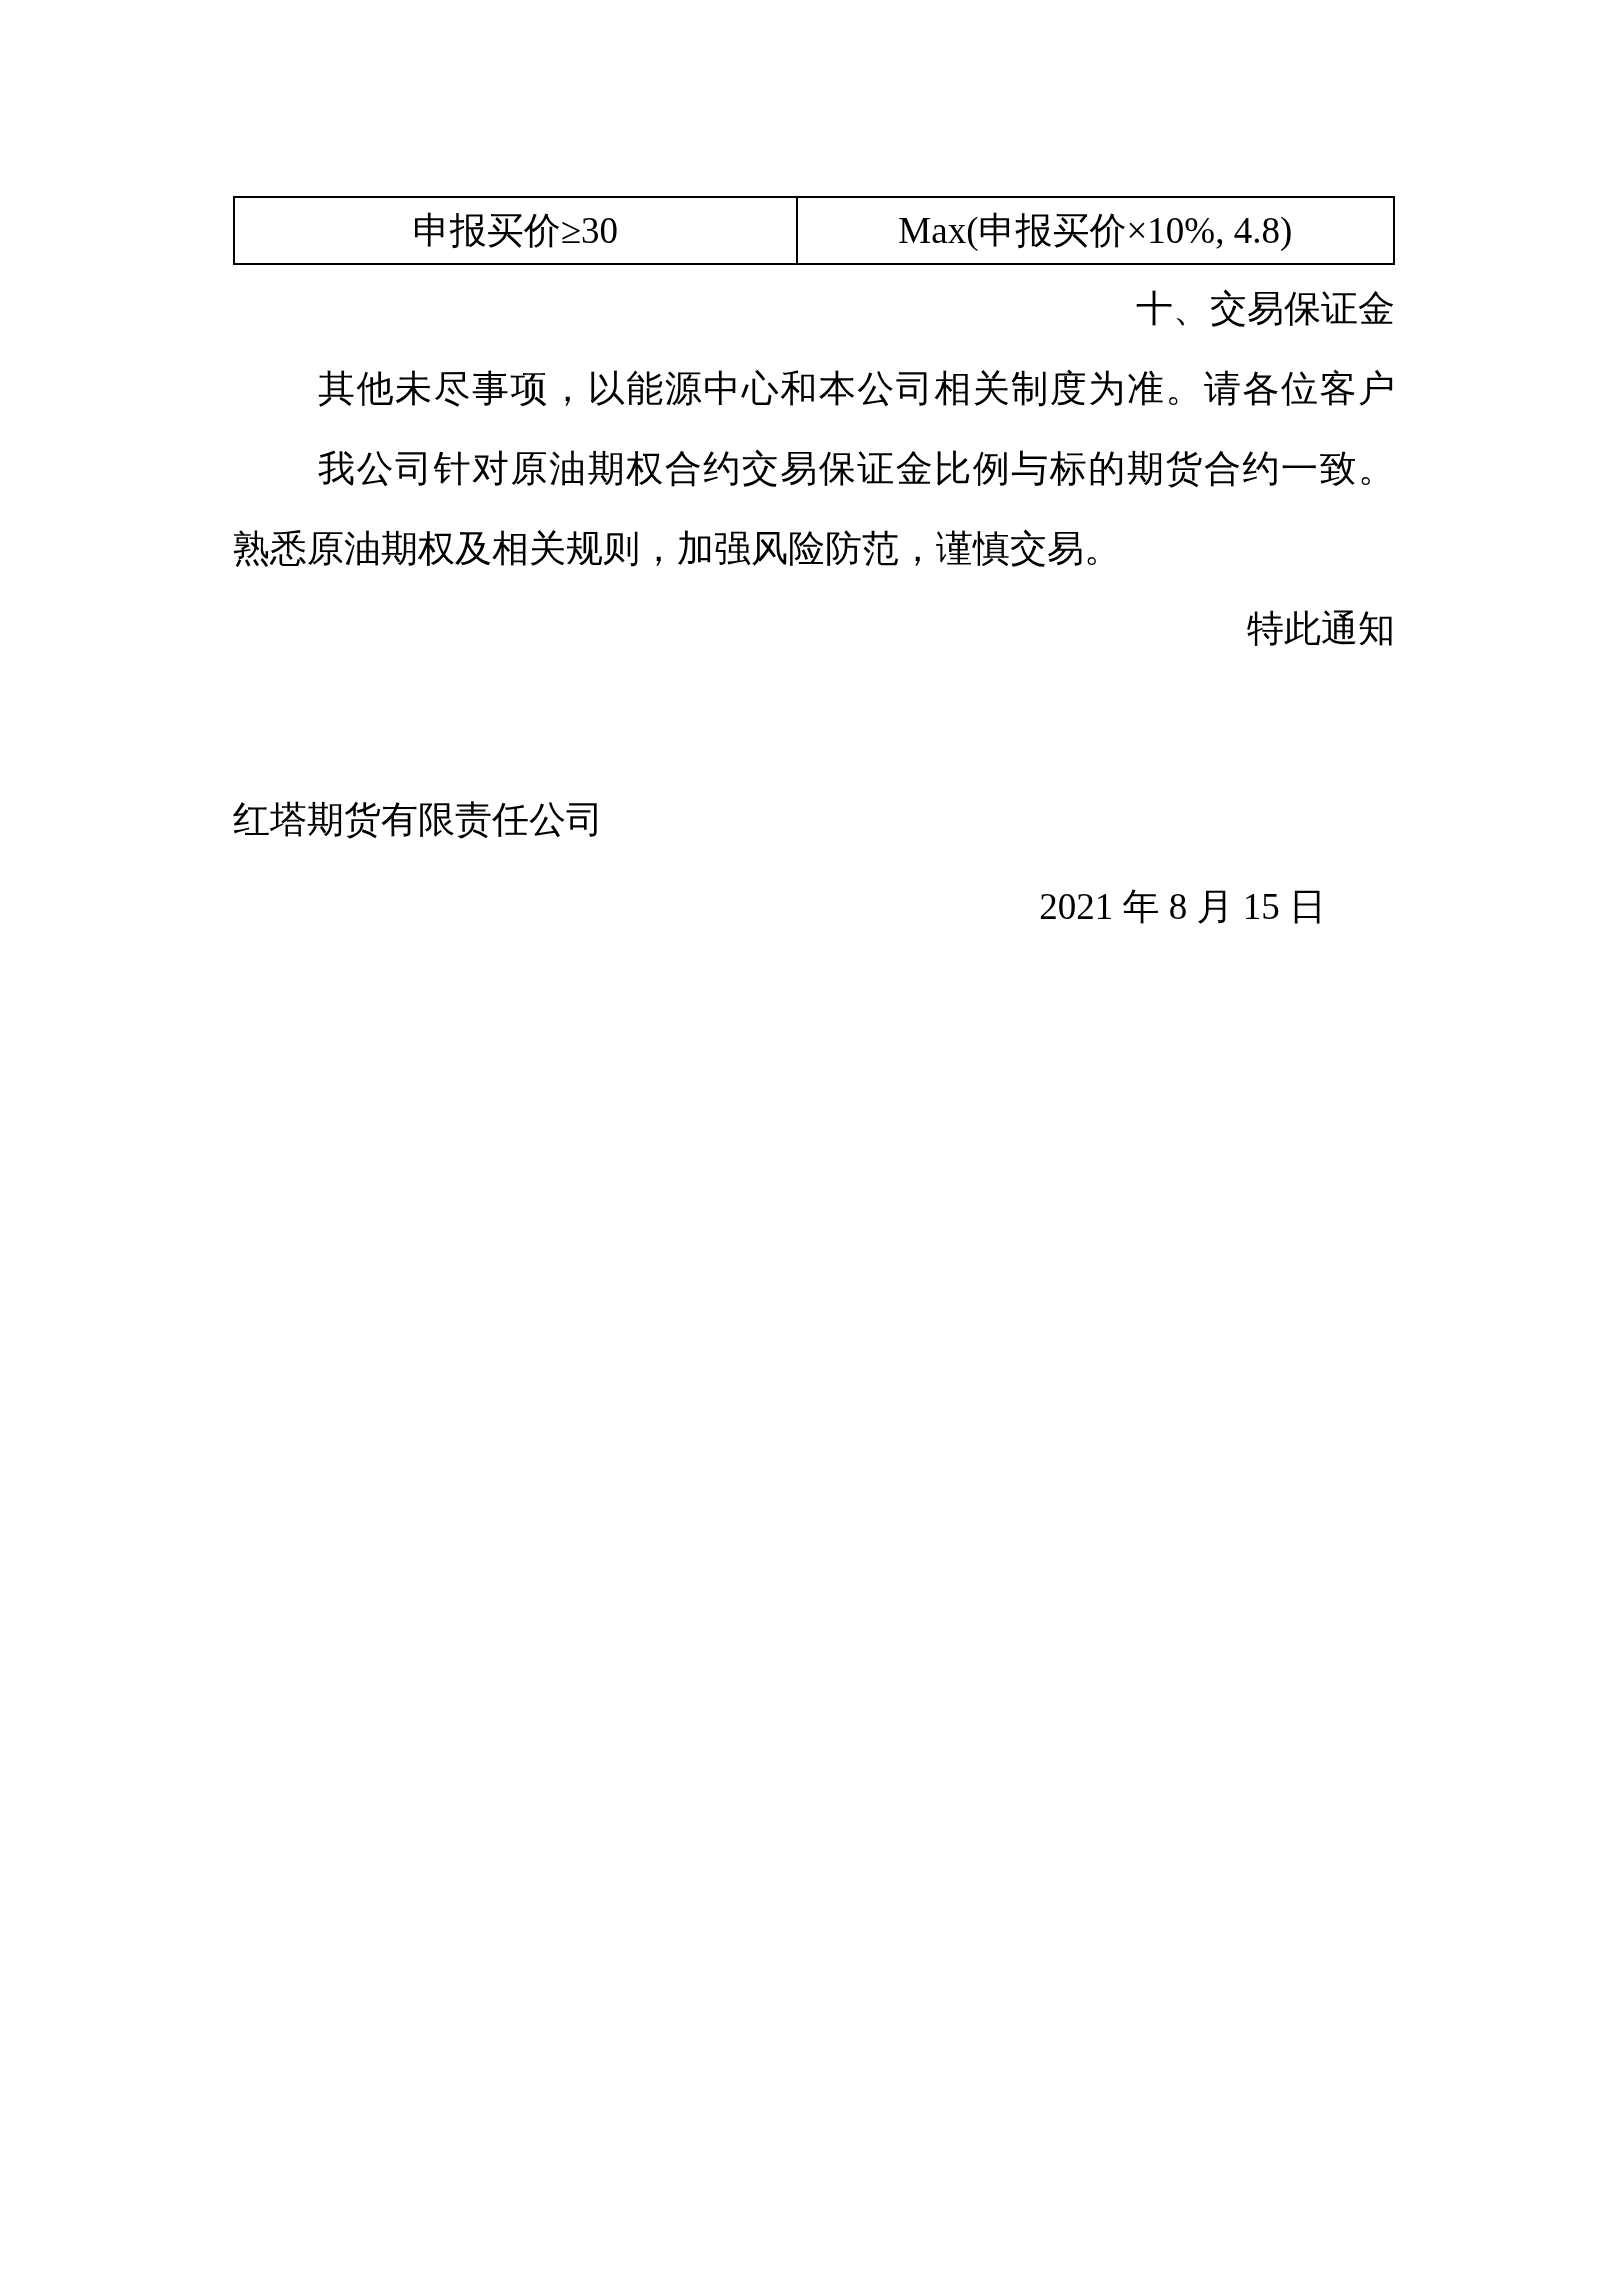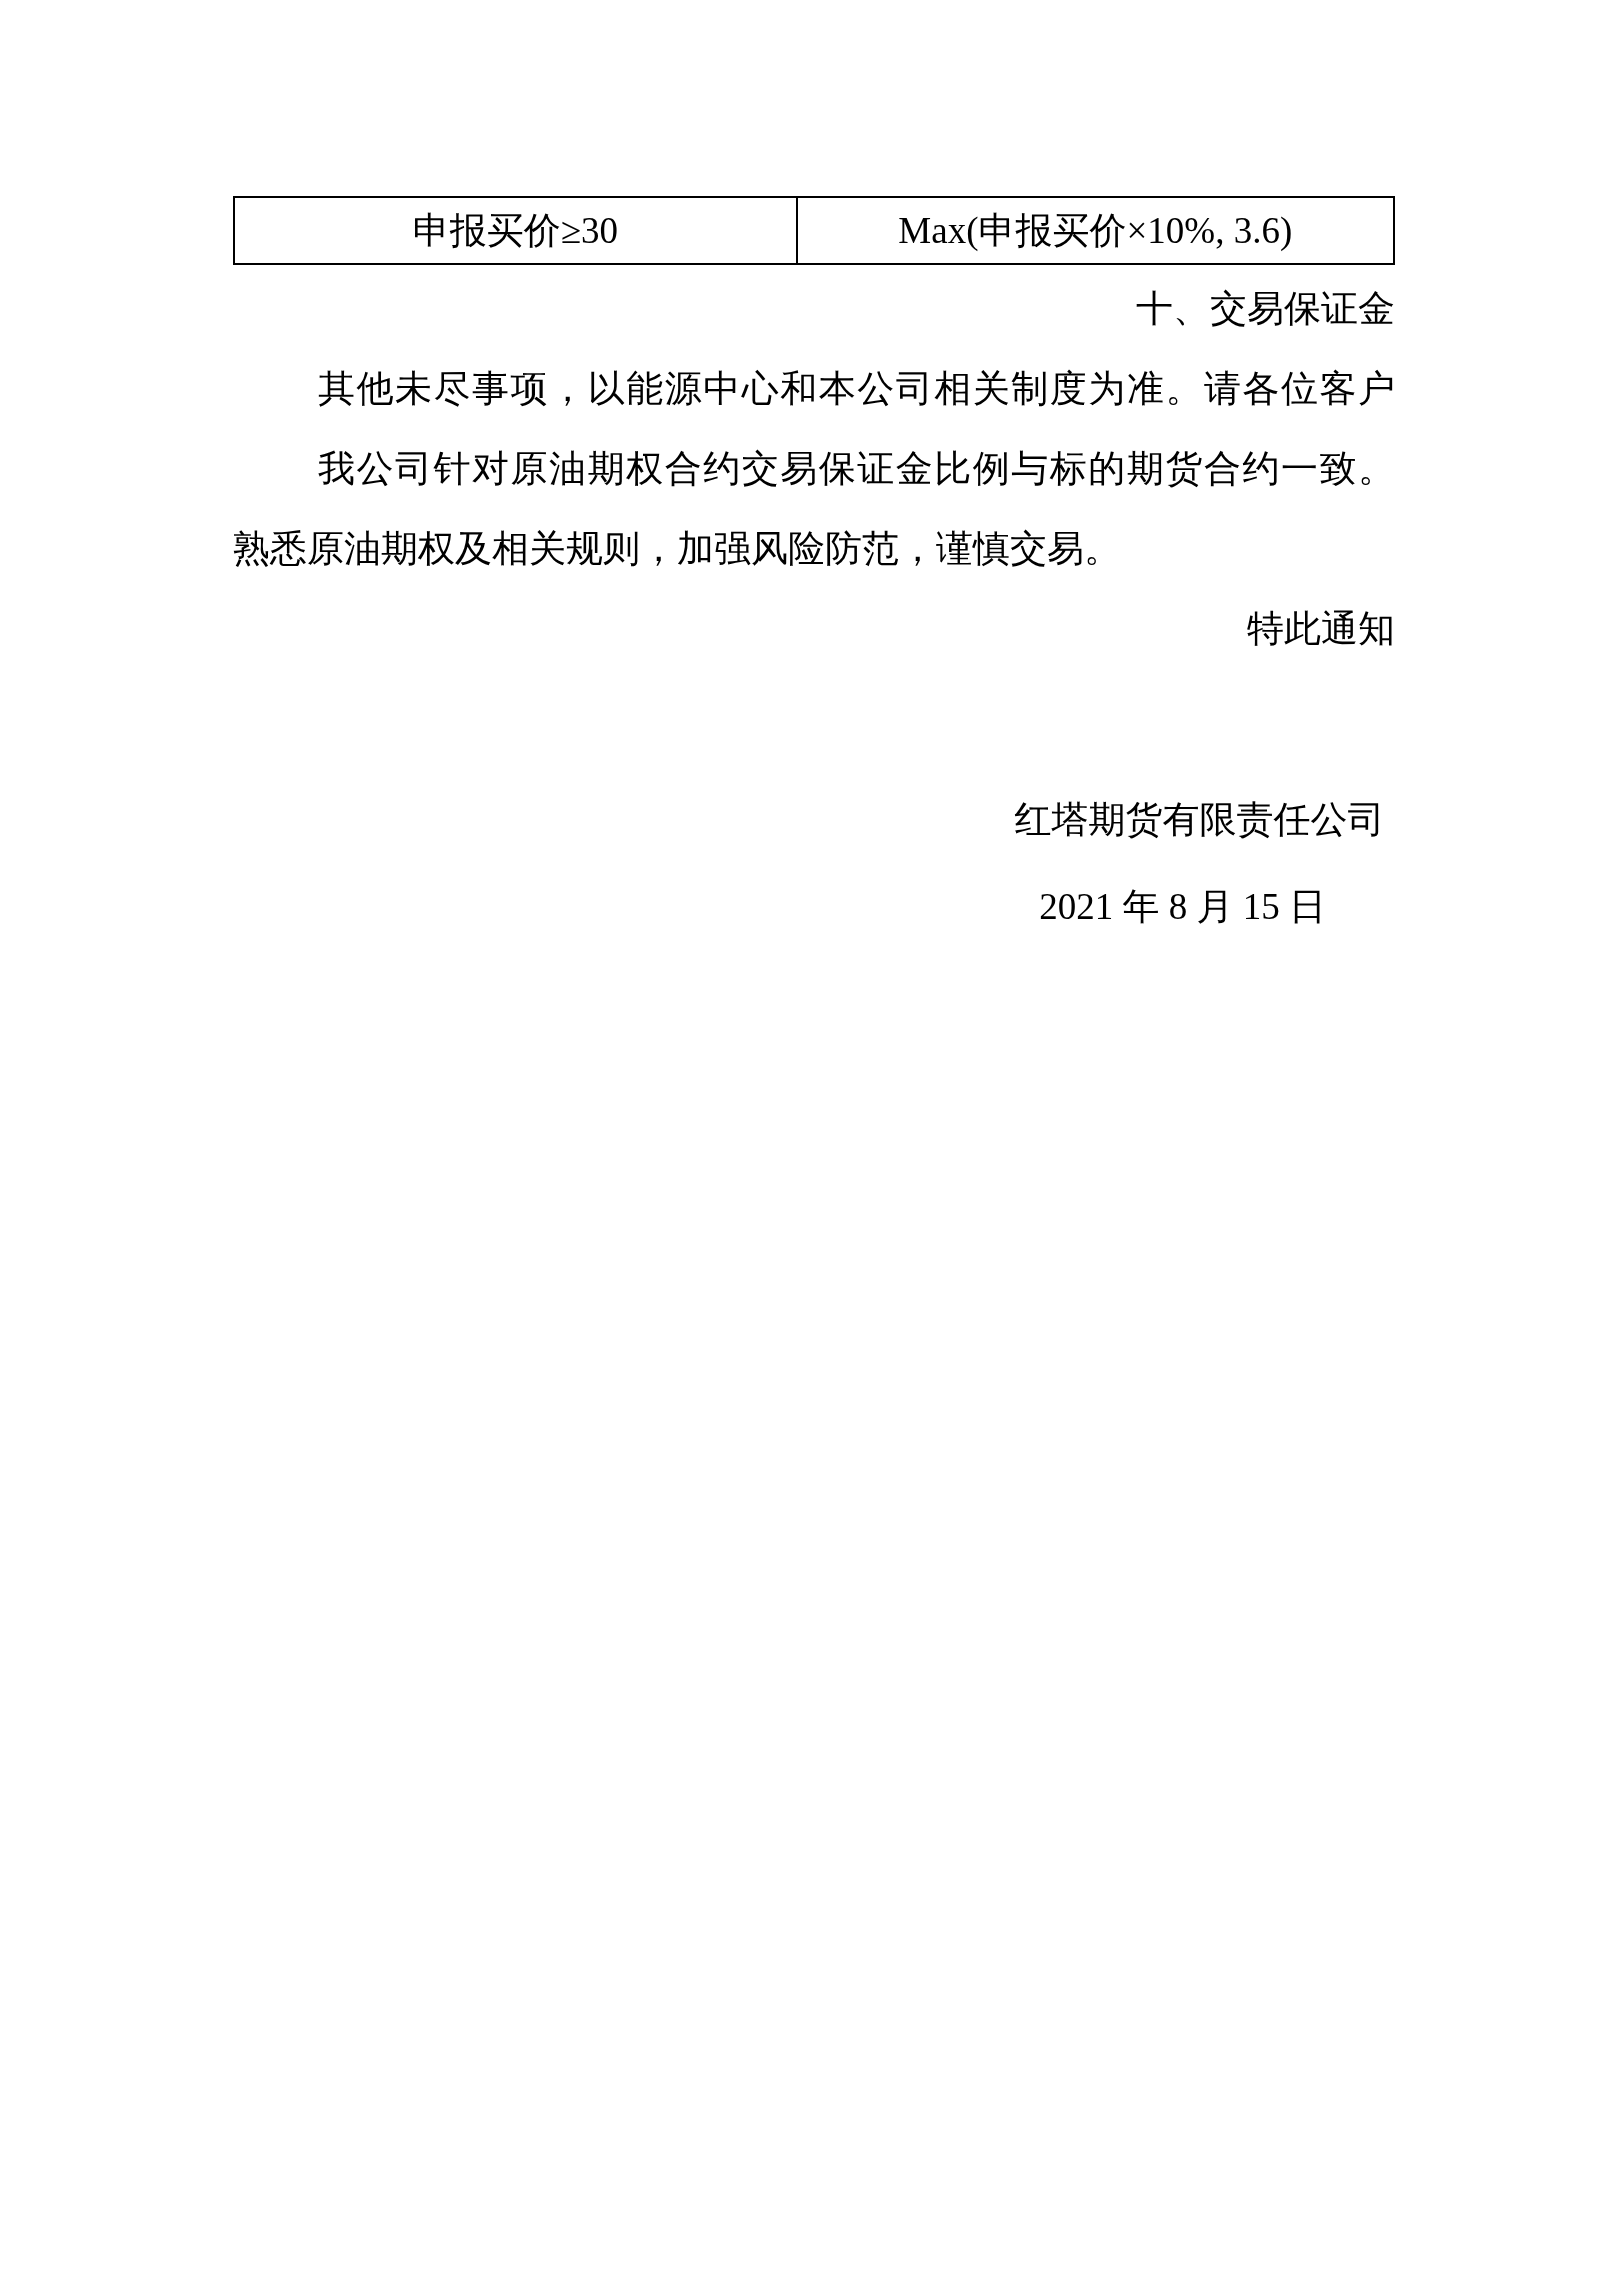--- a/index.html
+++ b/index.html
@@ -46,21 +46,20 @@
   .indent { text-indent: 85px; text-align: right; }
   .fill {
     text-align: justify;
     text-align-last: justify;
     text-justify: inter-character;
     white-space: normal;
   }
   .heading { margin-top: 3.9px; }
   .sig-company {
     margin-top: 111px;
-    text-align: right;
     padding-right: 10.5px;
   }
   .sig-date {
     margin-top: 7.2px;
     text-align: right;
     padding-right: 69px;
   }
 </style>
 </head>
 <body>
@@ -69,21 +68,21 @@
   <div class="content">
 
     <table class="fee-table">
       <colgroup>
         <col class="col-left">
         <col class="col-right">
       </colgroup>
       <tbody>
         <tr>
           <td>申报买价≥30</td>
-          <td>Max(申报买价×10%, 3.6)</td>
+          <td>Max(申报买价×10%, 4.8)</td>
         </tr>
       </tbody>
     </table>
 
     <div class="line indent heading">十、交易保证金</div>
 
     <div class="line indent fill">其他未尽事项，以能源中心和本公司相关制度为准。请各位客户</div>
 
     <div class="line indent fill">我公司针对原油期权合约交易保证金比例与标的期货合约一致。</div>
 

